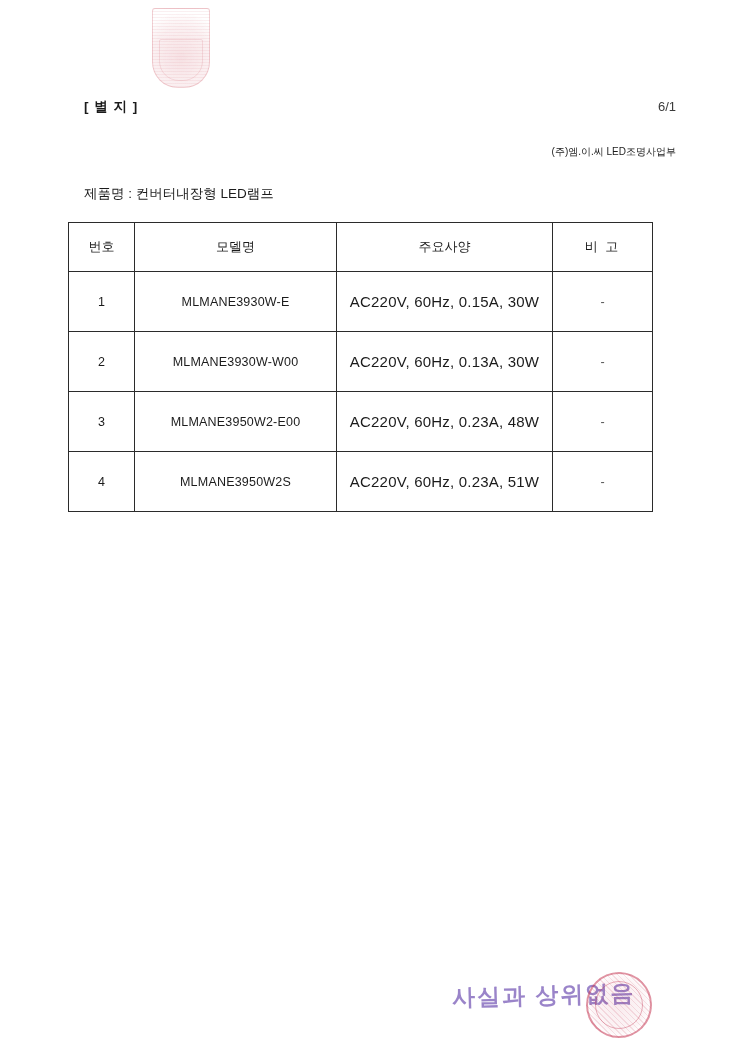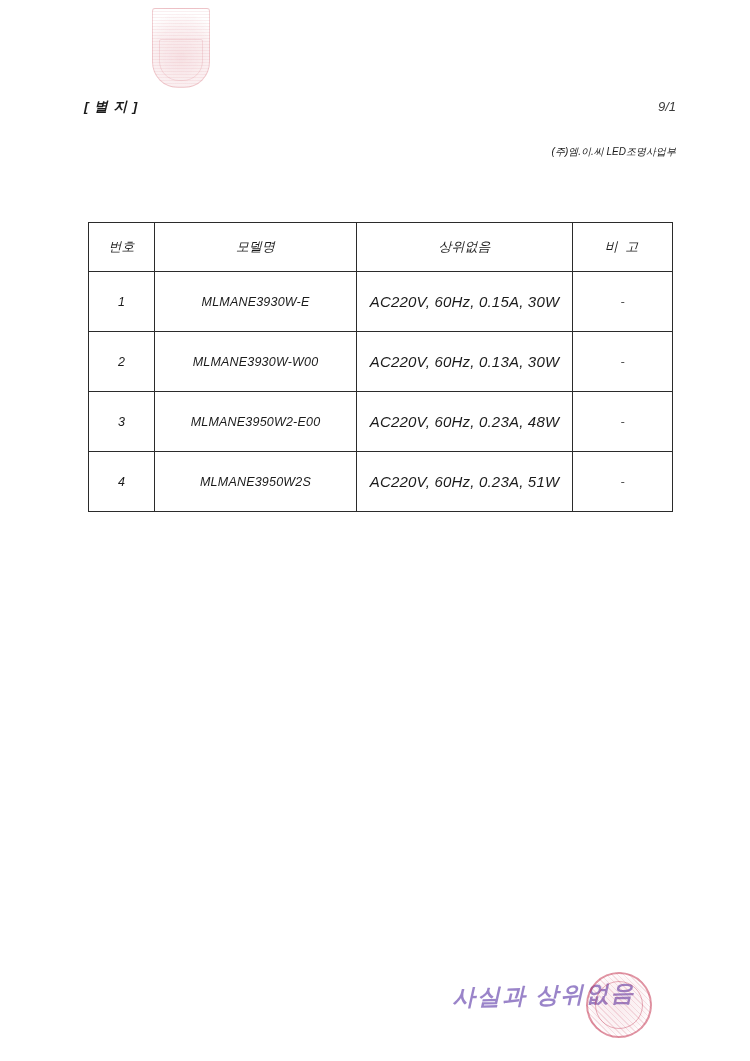--- a/index.html
+++ b/index.html
@@ -12,21 +12,20 @@
     background: #ffffff;
     font-family: "Liberation Sans", sans-serif;
     color: #1a1a1a;
     position: relative;
     overflow: hidden;
   }
 
   .page {
     position: absolute;
     inset: 0;
-    font-style: italic;
   }
 
   
   .top-stamp {
     position: absolute;
     left: 152px;
     top: 8px;
     width: 56px;
     height: 78px;
     border-radius: 3px 3px 26px 26px;
@@ -79,21 +78,21 @@
     position: absolute;
     left: 84px;
     top: 185px;
     font-size: 13.5px;
     color: #1b1b1b;
   }
 
   
   .spec-table {
     position: absolute;
-    left: 88px;
+    left: 68px;
     top: 222px;
     width: 584px;
     border-collapse: collapse;
     table-layout: fixed;
     padding-left: 27px;
   }
   .spec-table th,
   .spec-table td {
     border: 1px solid #2b2b2b;
     text-align: center;
@@ -168,38 +167,39 @@
 <body>
 
 <div class="page">
 
   <div class="top-stamp">
     <div class="inner-line"></div>
   </div>
 
   <div class="hdr-row">
     <div class="attach-label">[ 별 지 ]</div>
-    <div class="page-num">9/1</div>
+    <div class="page-num">6/1</div>
   </div>
 
   <div class="company">(주)엠.이.씨 LED조명사업부</div>
 
+  <div class="product-line">제품명 : 컨버터내장형 LED램프</div>
 
   <table class="spec-table">
     <colgroup>
       <col class="col-no">
       <col class="col-model">
       <col class="col-spec">
       <col class="col-remark">
     </colgroup>
     <thead>
       <tr>
         <th class="c-no">번호</th>
         <th class="c-model">모델명</th>
-        <th class="c-spec">상위없음</th>
+        <th class="c-spec">주요사양</th>
         <th class="c-remark">비 고</th>
       </tr>
     </thead>
     <tbody>
       <tr>
         <td class="cell-no">1</td>
         <td class="cell-model">MLMANE3930W-E</td>
         <td class="cell-spec">AC220V,  60Hz,  0.15A,  30W</td>
         <td class="cell-remark">-</td>
       </tr>

